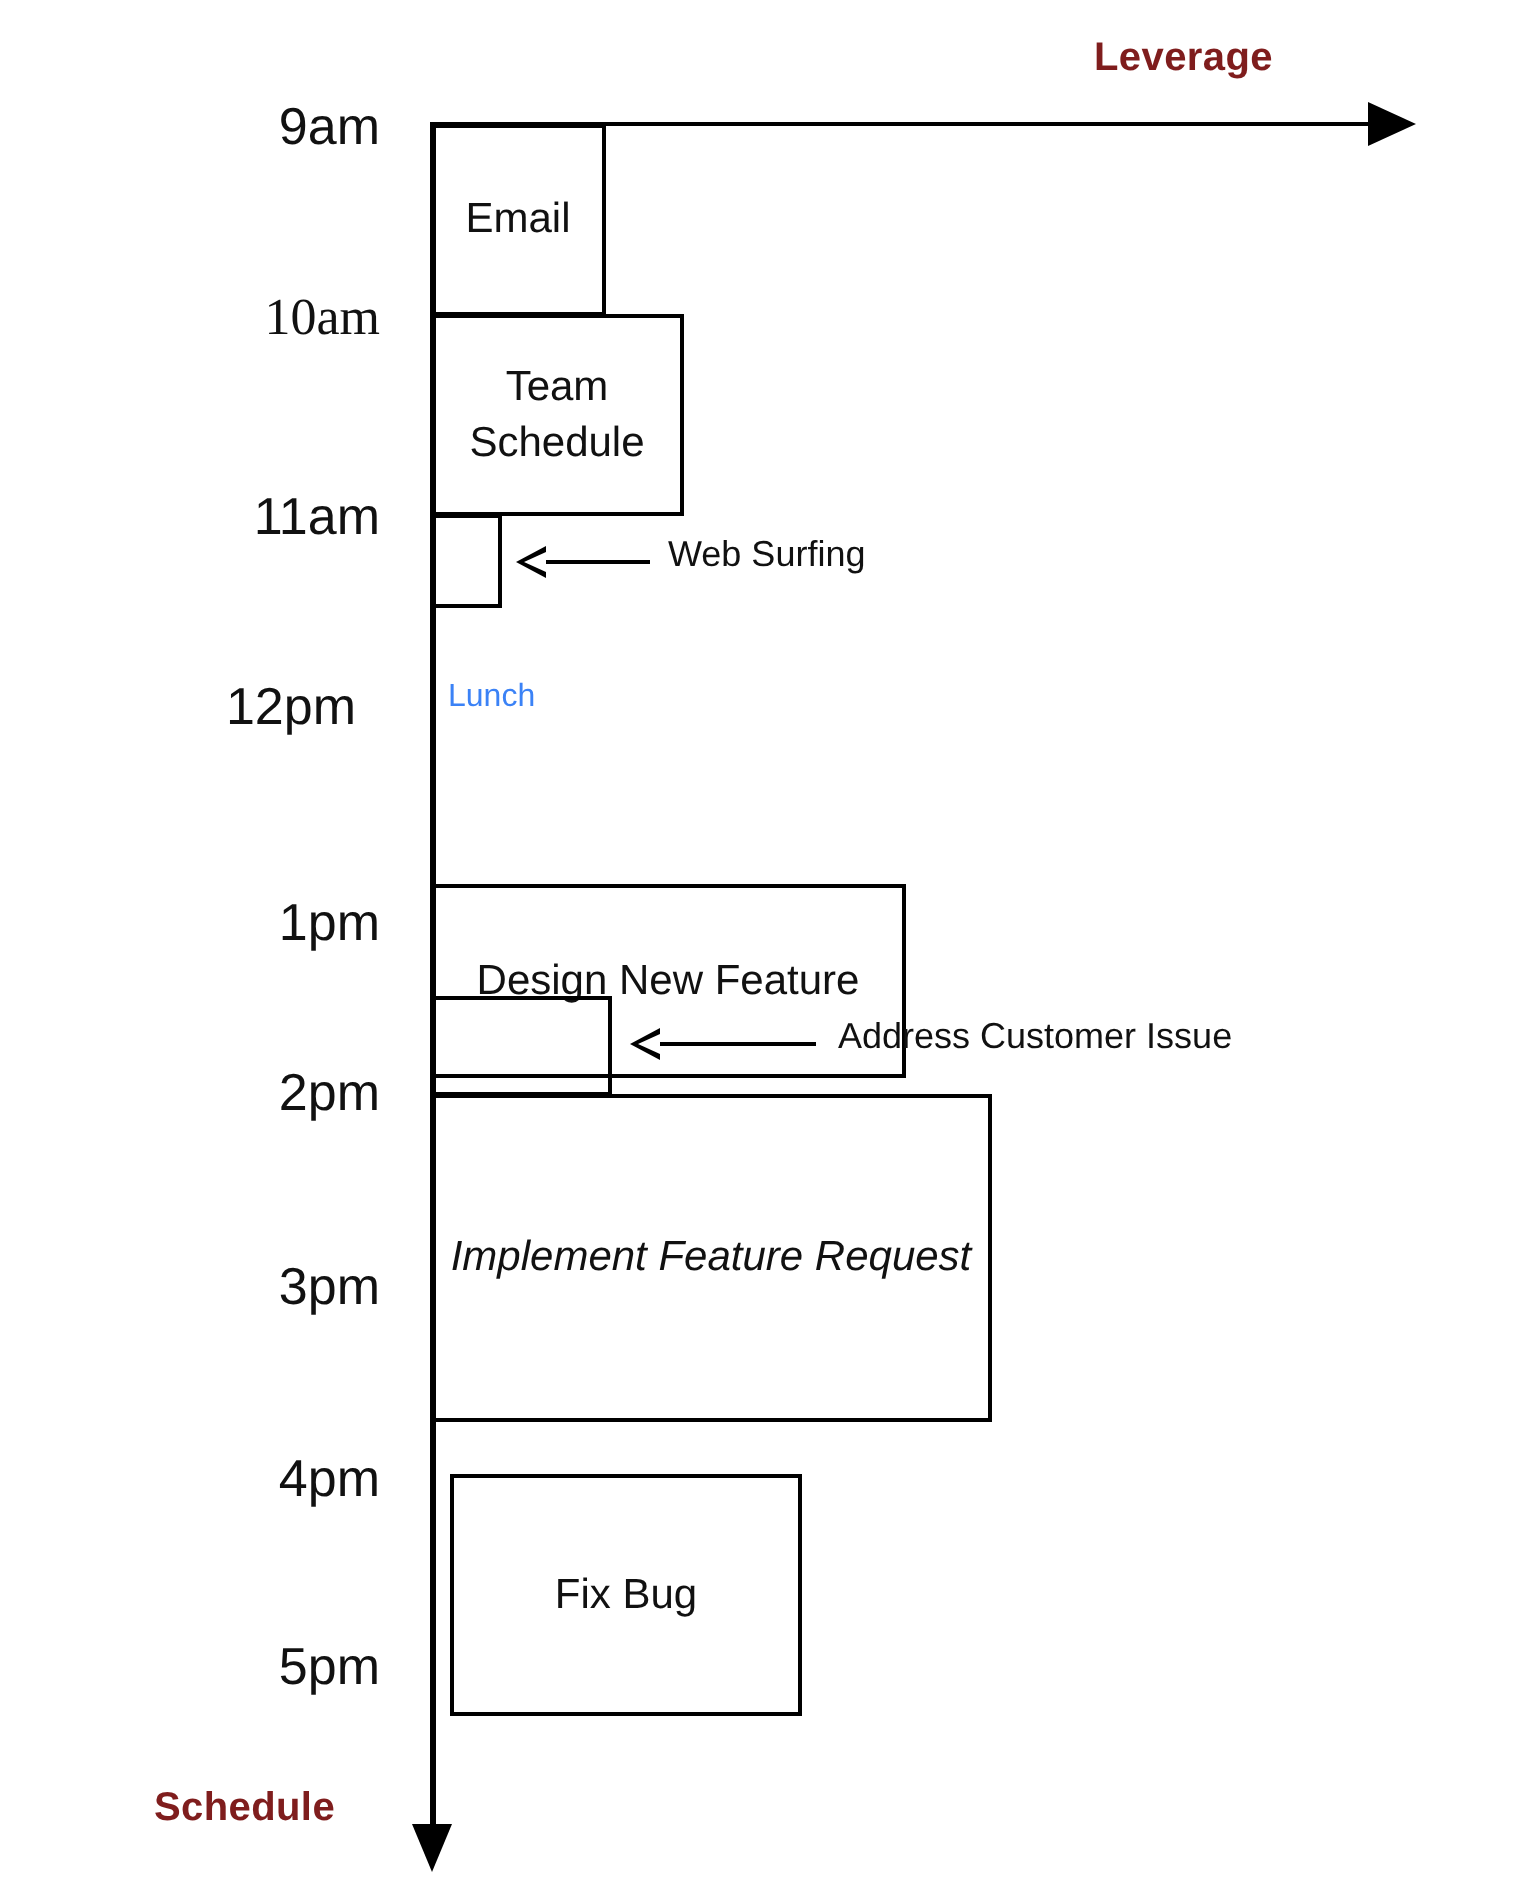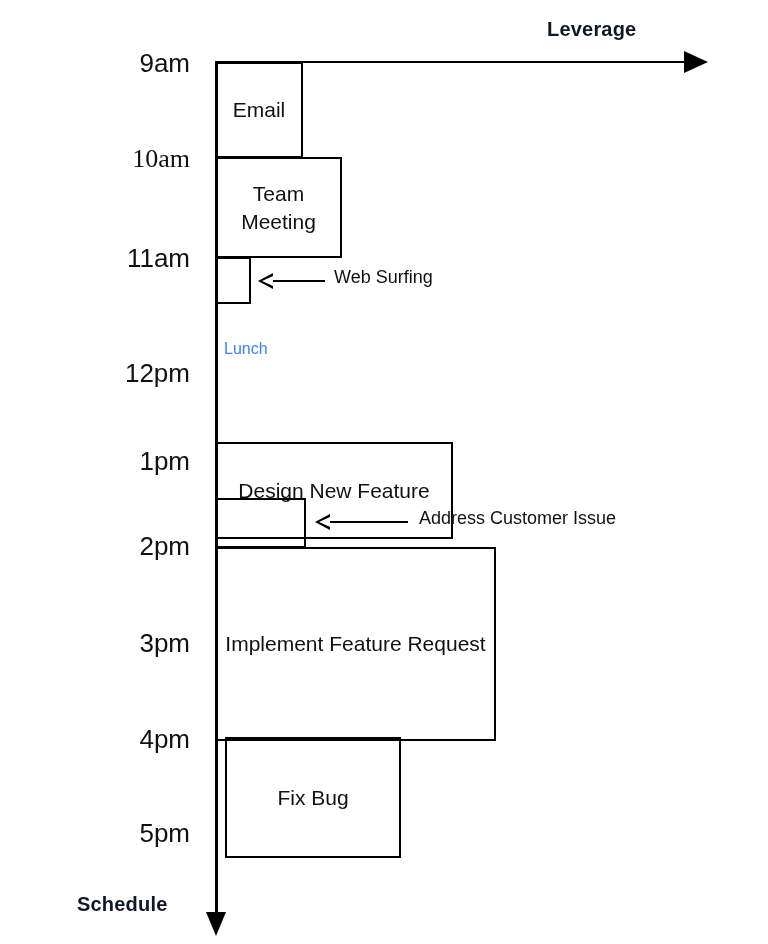--- a/index.html
+++ b/index.html
@@ -16,21 +16,21 @@
     color: #0d0d0d;
     overflow: hidden;
   }
 
   
   .axis-label {
     position: absolute;
     font-weight: bold;
     font-size: 20px;
     letter-spacing: 0.2px;
-    color: #0f172a;
+    color: #7f1d1d;
     white-space: nowrap;
   }
   #leverage-label { left: 547px; top: 18px; }
   #schedule-label { left: 77px;  top: 893px; }
 
   
   .time-label {
     position: absolute;
     width: 120px;
     text-align: right;
@@ -153,45 +153,45 @@
   <div class="axis-label" id="leverage-label">Leverage</div>
 
   <div class="vline" id="schedule-axis"></div>
   <div id="schedule-arrowhead"></div>
   <div class="axis-label" id="schedule-label">Schedule</div>
 
   <div id="time-labels-layer">
       <div class="time-label" style="left: 70px; top: 48px;">9am</div>
       <div class="time-label" style="left: 70px; top: 144px; font-family: Liberation Serif, serif;">10am</div>
       <div class="time-label" style="left: 70px; top: 243px;">11am</div>
-      <div class="time-label" style="left: 70px; top: 338px; margin-top: 20px;">12pm</div>
+      <div class="time-label" style="left: 58px; top: 338px;">12pm</div>
       <div class="time-label" style="left: 70px; top: 434px; margin-top: 12px;">1pm</div>
       <div class="time-label" style="left: 70px; top: 531px;">2pm</div>
       <div class="time-label" style="left: 70px; top: 628px;">3pm</div>
       <div class="time-label" style="left: 70px; top: 724px;">4pm</div>
       <div class="time-label" style="left: 70px; top: 818px;">5pm</div>
     </div>
 
   <div id="tasks-layer">
       <div class="task-box" style="left: 215px; top: 62px; width: 88px; height: 96px;">
         <span class="lbl">Email</span>
       </div>
       <div class="task-box" style="left: 215px; top: 157px; width: 127px; height: 101px;">
-        <span class="lbl">Team Meeting</span>
+        <span class="lbl">Team Schedule</span>
       </div>
       <div class="task-box" style="left: 215px; top: 257px; width: 36px; height: 47px;">
         <span class="lbl"></span>
       </div>
       <div class="task-box" style="left: 215px; top: 402px; width: 238px; height: 97px; margin-top: 40px;">
         <span class="lbl">Design New Feature</span>
       </div>
       <div class="task-box" style="left: 215px; top: 498px; width: 91px; height: 50px;">
         <span class="lbl"></span>
       </div>
-      <div class="task-box" style="left: 215px; top: 547px; width: 281px; height: 194px;">
+      <div class="task-box" style="left: 215px; top: 547px; width: 281px; height: 164px; font-style: italic;">
         <span class="lbl">Implement Feature Request</span>
       </div>
       <div class="task-box" style="left: 225px; top: 737px; width: 176px; height: 121px;">
         <span class="lbl">Fix Bug</span>
       </div>
     </div>
 
   <div id="plain-layer">
       <div class="plain-item" style="left: 224px; top: 340px;">Lunch</div>
     </div>

